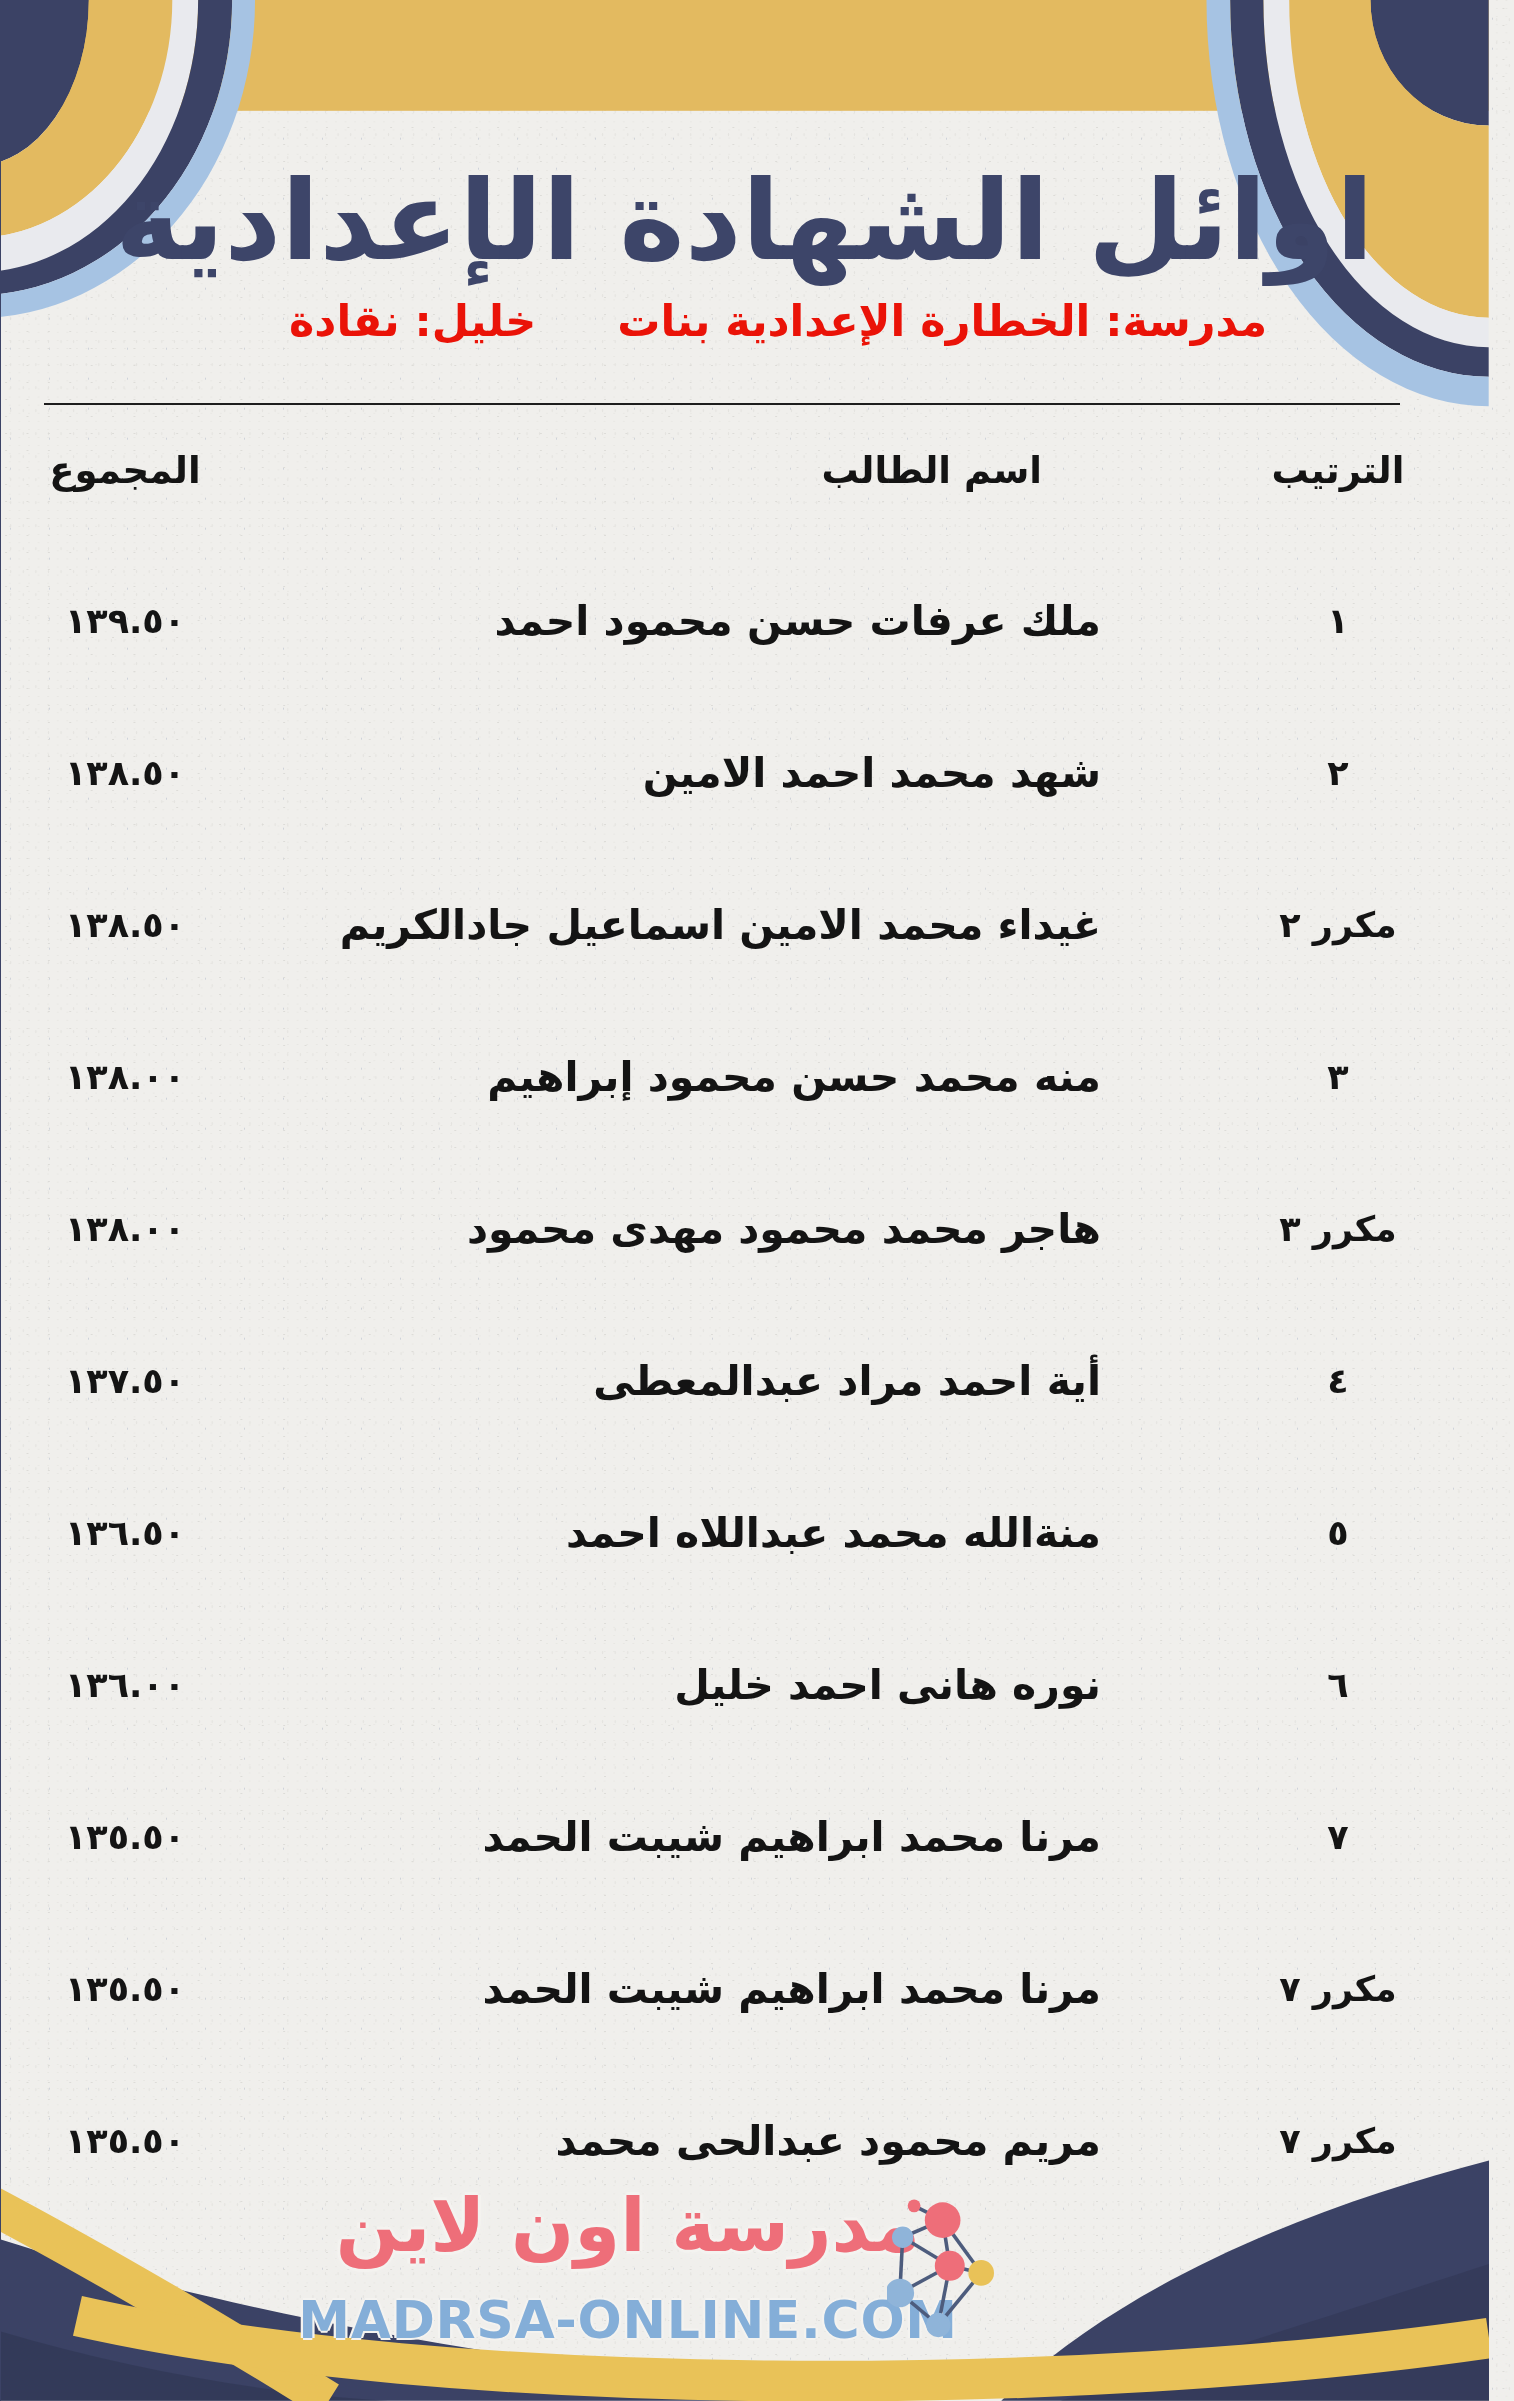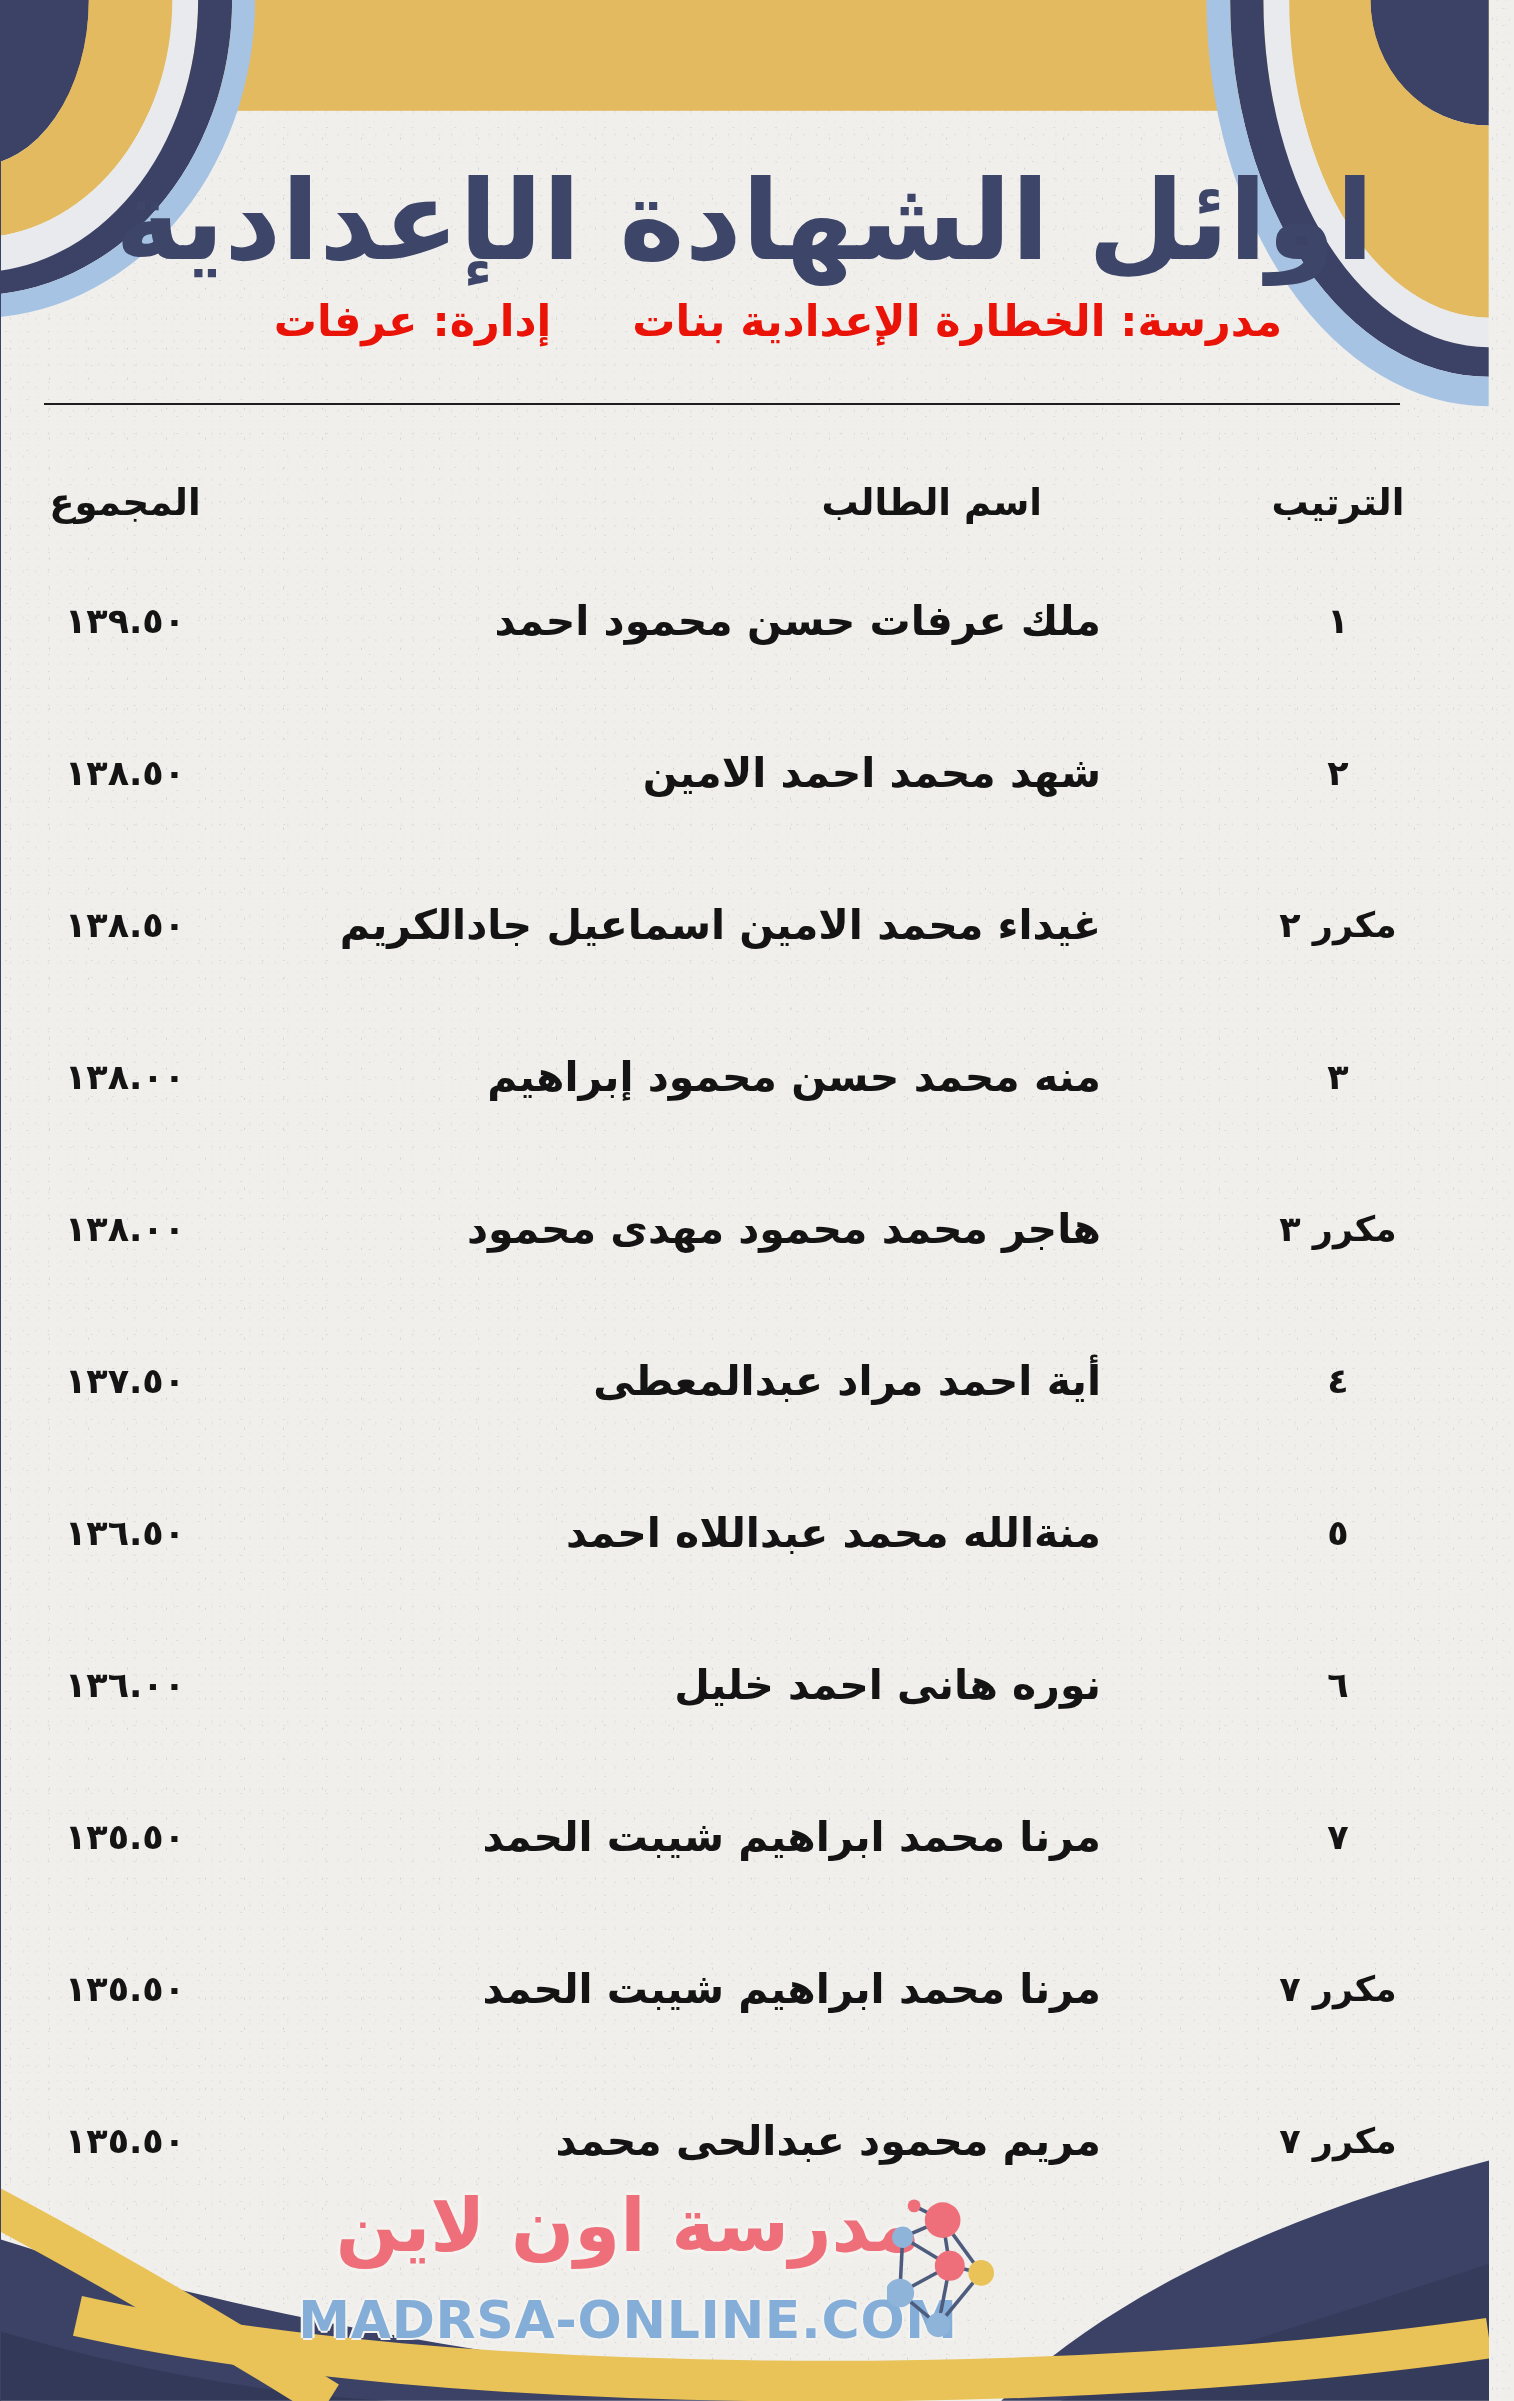--- a/index.html
+++ b/index.html
@@ -37,21 +37,21 @@
     display:flex;justify-content:center;align-items:center;gap:81px;
     font-size:43px;font-weight:700;color:#ea1308;white-space:nowrap;
   }
   .divider{
     position:absolute;top:403px;left:70px;width:1356px;height:2.2px;
     background:#1d1d1d;
   }
 
   .results-table{position:absolute;left:0;right:0;top:0;}
   .t-head{position:absolute;top:431px;left:0;right:0;height:78px;}
-  .t-head .cell{font-size:37px;margin-top:32px;}
+  .t-head .cell{font-size:37px;}
   .cell{
     position:absolute;top:50%;transform:translateY(-50%);
     font-weight:700;color:#141414;white-space:nowrap;
   }
   .cell-rank{right:81px;width:192px;text-align:center;font-size:35px;}
   .cell-name{right:414px;left:473px;text-align:right;font-size:41px;}
   .t-head .cell-name{right:473px;left:414px;}
   .cell-total{left:55px;width:192px;text-align:center;font-size:35px;}
 
   .t-rows{position:absolute;top:545px;left:0;right:0;}
@@ -98,21 +98,21 @@
     <path d="M0,295 C190,355 390,390 560,400 L0,400 Z" fill="#2e3450" opacity="0.55"></path>
     <path d="M2050,215 C1880,270 1650,345 1470,400 L2050,400 Z" fill="#2e3450" opacity="0.45"></path>
     <path d="M-15,115 C130,190 320,300 480,400" stroke="#e9c258" stroke-width="52" fill="none"></path>
     <path d="M140,285 C650,400 1500,395 2050,315" stroke="#e9c258" stroke-width="55" fill="none"></path>
   </svg>
 
   <div class="page-header">
     <h1 class="page-title">اوائل الشهادة الإعدادية</h1>
     <div class="subtitle">
       <span>مدرسة: الخطارة الإعدادية بنات</span>
-      <span>إدارة: عرفات</span>
+      <span>خليل: نقادة</span>
     </div>
     <div class="divider"></div>
   </div>
 
   <div class="results-table">
     <div class="t-head">
       <span class="cell cell-rank">الترتيب</span>
       <span class="cell cell-name">اسم الطالب</span>
       <span class="cell cell-total">المجموع</span>
     </div>

